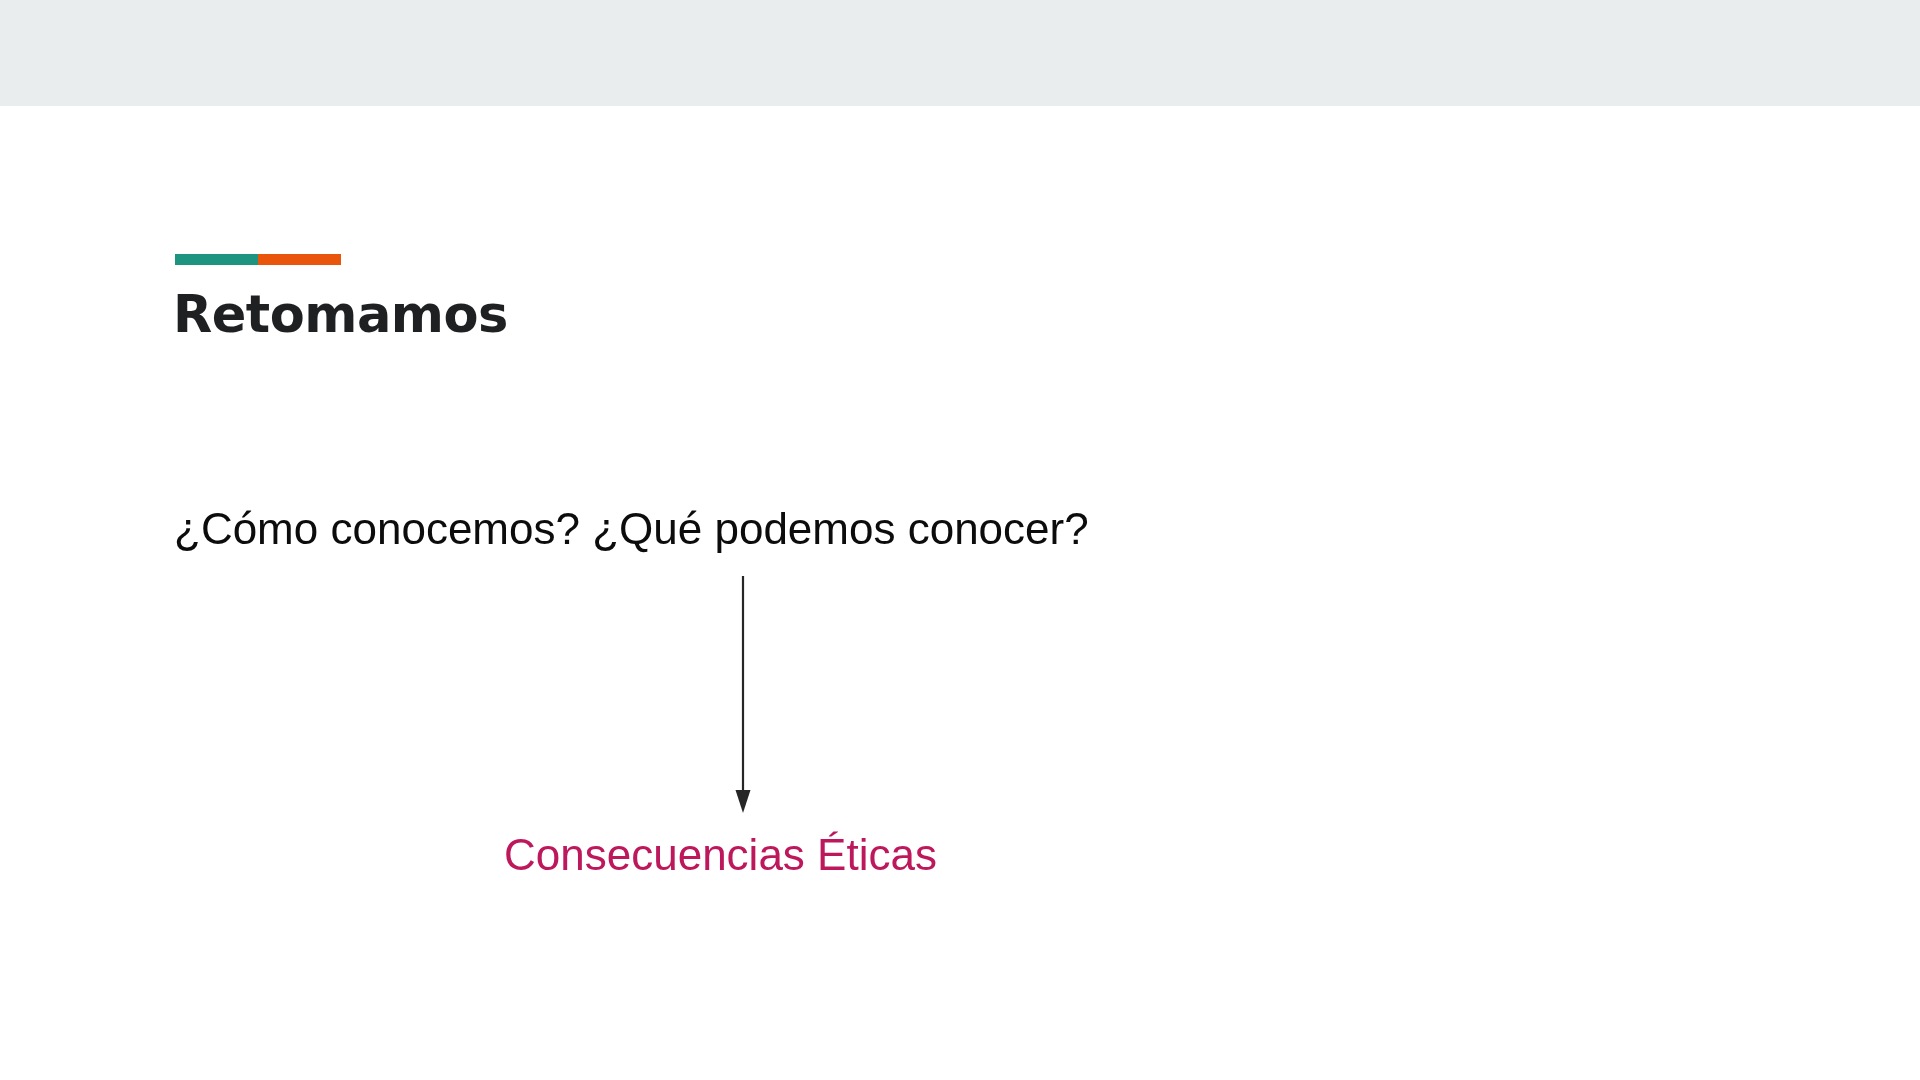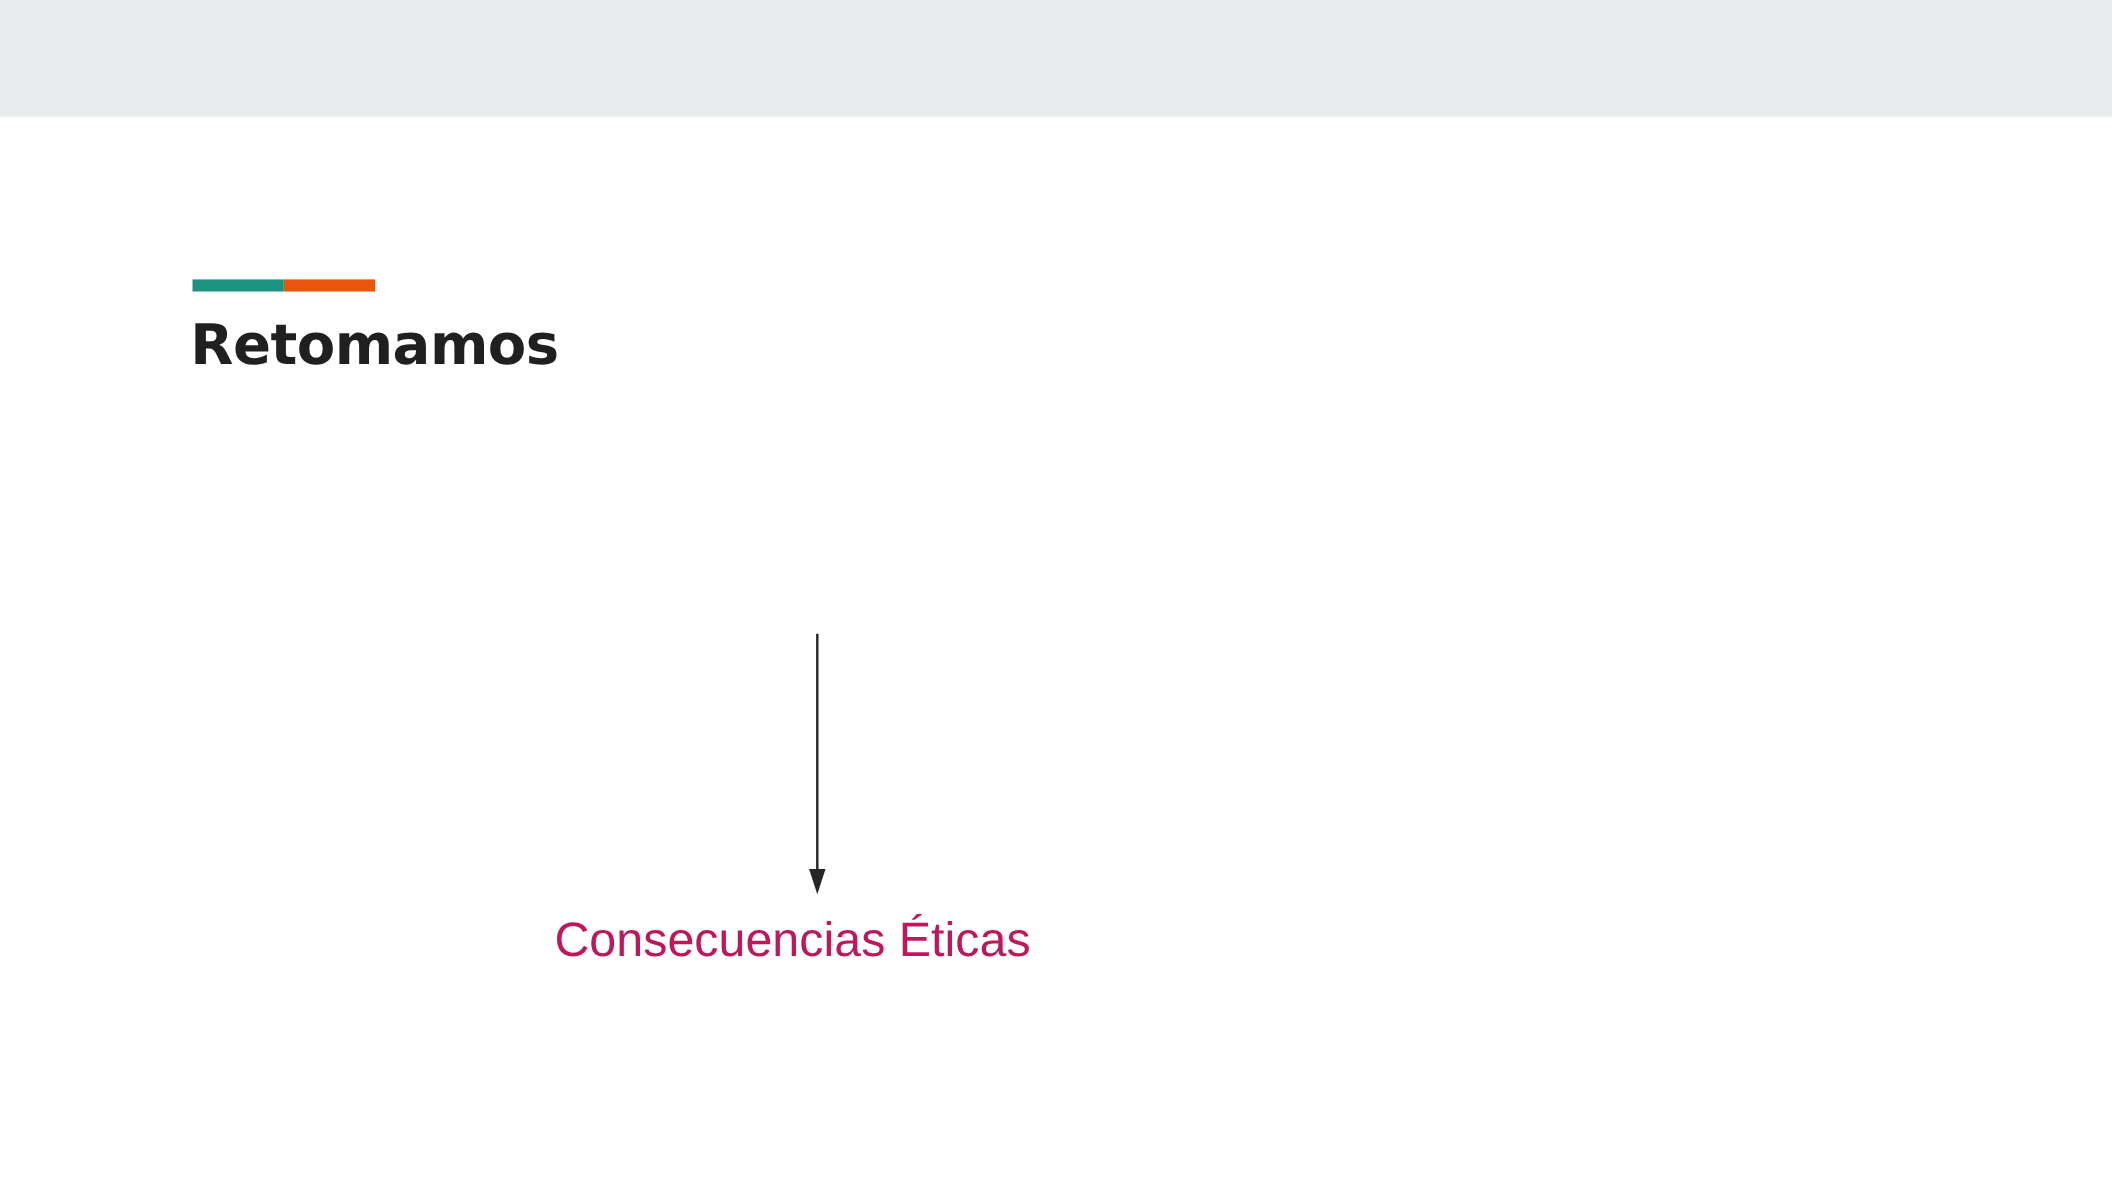--- a/index.html
+++ b/index.html
@@ -120,20 +120,21 @@
 
   <div class="content">
 
     <div class="accent-bar">
       <div class="seg seg-teal" style="background: rgb(29, 148, 128);"></div>
       <div class="seg seg-orange" style="background: rgb(232, 85, 11);"></div>
     </div>
 
     <h1 class="slide-title" style="color: rgb(31, 32, 34);">Retomamos</h1>
 
+    <p class="question-line" style="color: rgb(12, 12, 12);">¿Cómo conocemos? ¿Qué podemos conocer?</p>
 
     <div class="flow-arrow">
       <svg width="120" height="240" viewBox="0 0 120 240" xmlns="http://www.w3.org/2000/svg">
         <line x1="43" y1="0" x2="43" y2="220" stroke="#262626" stroke-width="2.2"></line>
         <polygon points="43,237 35.5,214 50.5,214" fill="#262626"></polygon>
       </svg>
     </div>
 
     <p class="conclusion-line" style="color: #be185d;">Consecuencias Éticas</p>
 

